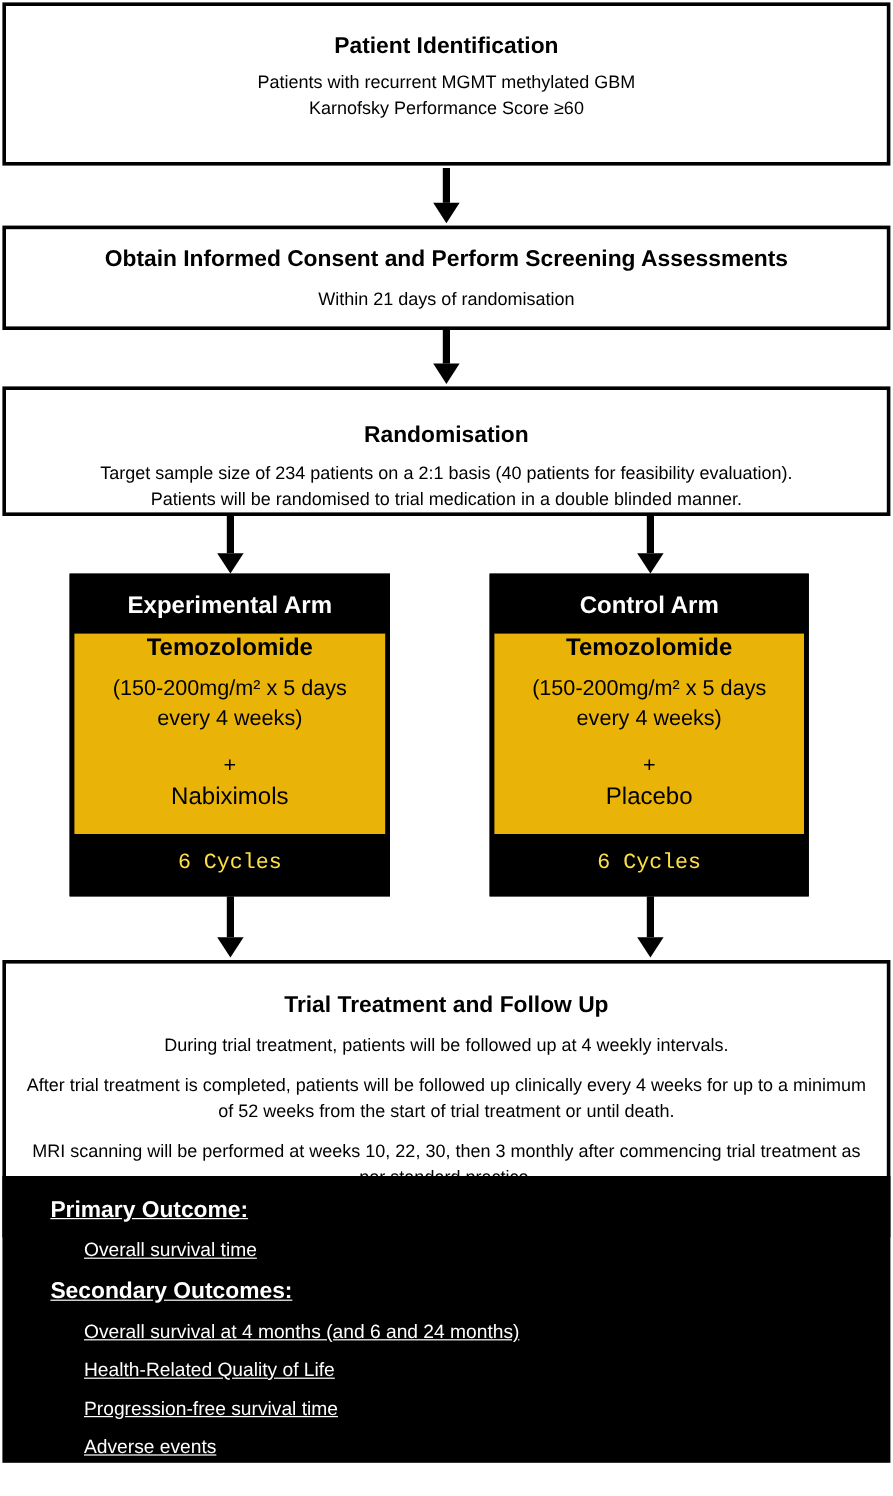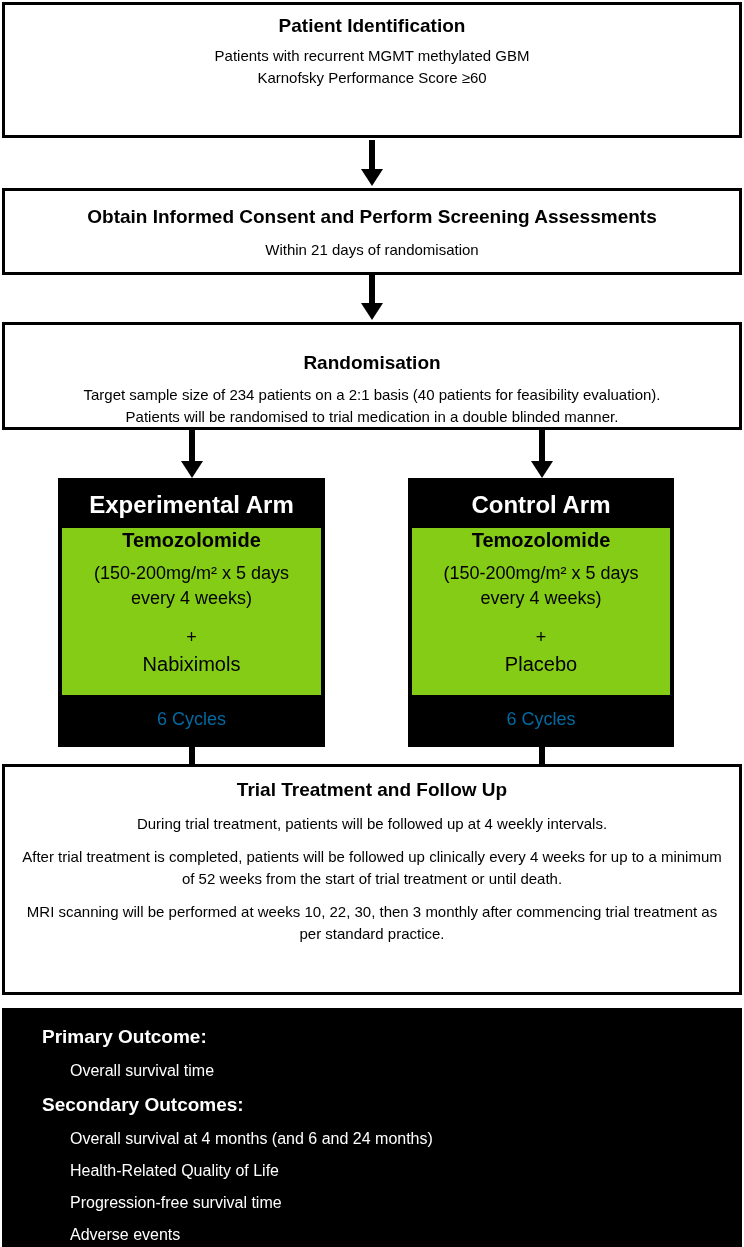--- a/index.html
+++ b/index.html
@@ -64,77 +64,79 @@
     background: #000000;
     display: flex;
     flex-direction: column;
     text-align: center;
   }
   .arm-header {
     height: 46px;
     background: #000000;
     color: #ffffff;
     font-weight: bold;
-    font-size: 24px;
+    font-size: 20px;
     display: flex;
     align-items: center;
     justify-content: center;
   }
   .arm-body {
     flex: 1;
-    background: #84cc16;
+    background: #eab308;
     color: #000000;
     font-size: 18px;
     line-height: 25px;
     padding-top: 0;
   }
   .arm-drug { font-weight: bold; font-size: 20px; margin-bottom: 8px; }
   .arm-plus { margin-top: 14px; }
   .arm-drug2 { font-weight: normal; font-size: 20px; margin-top: 2px; }
   .arm-footer {
     height: 48px;
     background: #000000;
-    color: #0369a1;
+    color: #fde047;
     font-size: 18px;
     display: flex;
     align-items: center;
     justify-content: center;
+    font-family: Liberation Mono, monospace;
   }
 
   
   .outcomes {
     position: absolute;
     left: 2px;
     width: 740px;
-    top: 1008px;
+    top: 980px;
     height: 239px;
     box-sizing: border-box;
     background: #000000;
     color: #ffffff;
     padding: 12px 0 12px 40px;
+    text-decoration: underline;
   }
   .outcome-heading {
     font-weight: bold;
     font-size: 19px;
     margin-top: 6px;
     margin-bottom: 6px;
   }
   .outcome-item {
     font-size: 16px;
     padding-left: 28px;
     margin-top: 14px;
     margin-bottom: 14px;
   }
 </style>
 </head>
 <body>
 
 <div id="canvas">
 
-  <div class="wbox" style="top:2px; height:136px; padding-top:9px;">
+  <div class="wbox" style="top:2px; height:136px; padding-top:22px;">
     <div class="box-title">Patient Identification</div>
     <div class="box-body" style="margin-top:7px;">
       <div>Patients with recurrent MGMT methylated GBM</div>
       <div>Karnofsky Performance Score ≥60</div>
     </div>
   </div>
 
   <div class="arrow" style="left:361px; top:140px; height:46px;">
     <div class="shaft"></div>
     <div class="head"></div>
@@ -193,21 +195,21 @@
 
   <div class="arrow" style="left:181px; top:747px; height:51px;">
     <div class="shaft"></div>
     <div class="head"></div>
   </div>
   <div class="arrow" style="left:531px; top:747px; height:51px;">
     <div class="shaft"></div>
     <div class="head"></div>
   </div>
 
-  <div class="wbox" style="top:764px; height:231px; padding-top:11px;">
+  <div class="wbox" style="top:800px; height:231px; padding-top:23px;">
     <div class="box-title">Trial Treatment and Follow Up</div>
     <div class="box-body" style="margin-top:6px;">
       <div class="para">During trial treatment, patients will be followed up at 4 weekly intervals.</div>
       <div class="para">After trial treatment is completed, patients will be followed up clinically every 4 weeks for up to a minimum of 52 weeks from the start of trial treatment or until death.</div>
       <div class="para">MRI scanning will be performed at weeks 10, 22, 30, then 3 monthly after commencing trial treatment as per standard practice.</div>
     </div>
   </div>
 
   <div class="outcomes">
     <div class="outcome-heading">Primary Outcome:</div>

